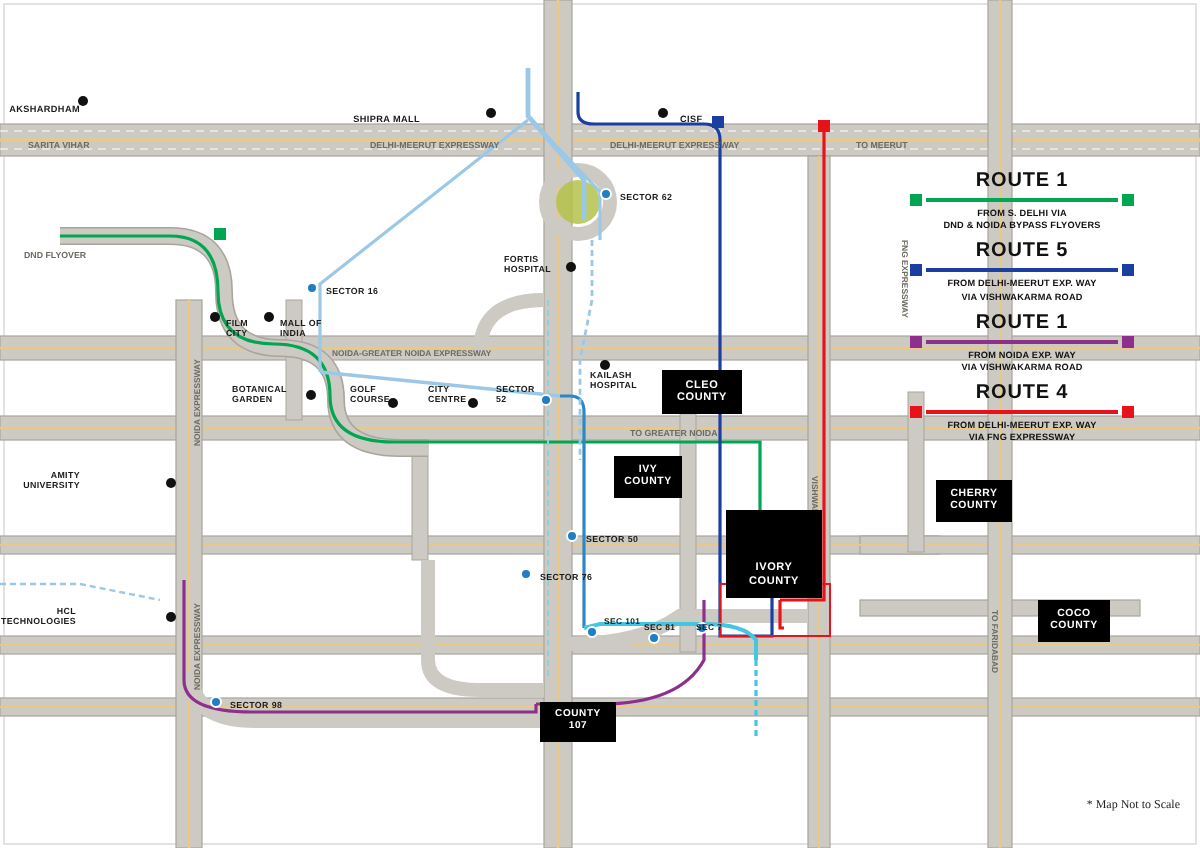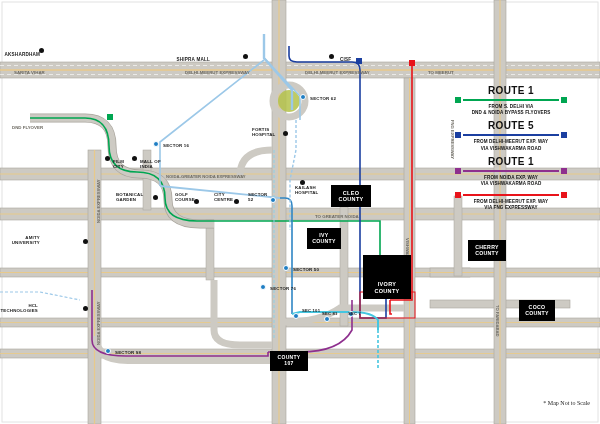--- a/index.html
+++ b/index.html
@@ -275,20 +275,21 @@
       <div class="lg-title">ROUTE 1</div>
       <div class="lg-bar">
         <u class="l" style="background:#8e2f8e"></u>
         <i style="background:#8e2f8e"></i>
         <u class="r" style="background:#8e2f8e"></u>
       </div>
       <div class="lg-sub" style="white-space: pre-line;">FROM NOIDA EXP. WAY
 VIA VISHWAKARMA ROAD</div>
     </div>
     <div class="lg-row">
+      <div class="lg-title">ROUTE 4</div>
       <div class="lg-bar">
         <u class="l" style="background:#e8131a"></u>
         <i style="background:#e8131a"></i>
         <u class="r" style="background:#e8131a"></u>
       </div>
       <div class="lg-sub" style="white-space: pre-line;">FROM DELHI-MEERUT EXP. WAY
 VIA FNG EXPRESSWAY</div>
     </div>
   </div>
 

